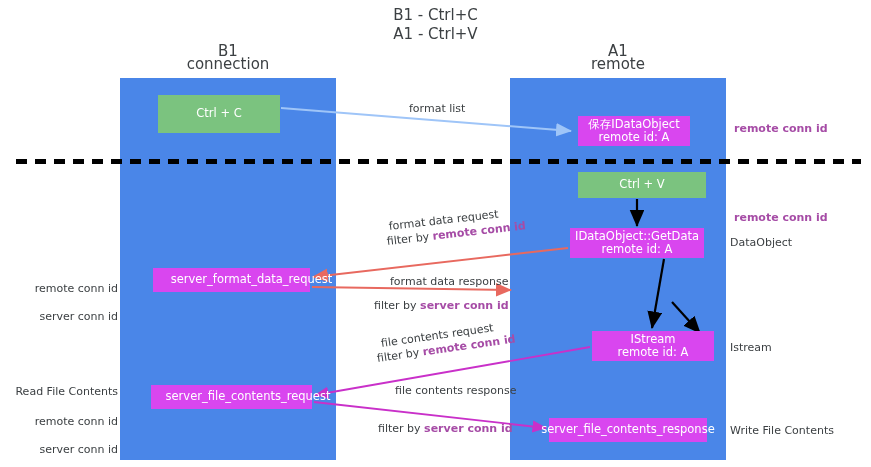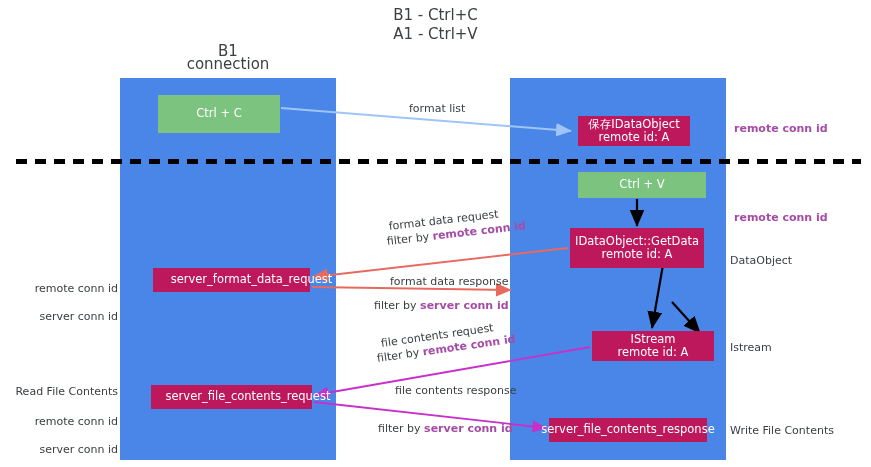--- a/index.html
+++ b/index.html
@@ -65,27 +65,27 @@
     align-items: center;
     justify-content: center;
     text-align: center;
     color: #ffffff;
     font-size: 11.5px;
     line-height: 13.5px;
     white-space: pre-line;
     z-index: 5;
   }
   .node.green  { background: #7bc37f; }
-  .node.orange { background: #be185d; }
+  .node.orange { background: #d946ef; }
 
   
   #node-ctrl-c        { left: 158px; top: 95px;  width: 122px; height: 38px; }
   #node-save-ido      { left: 578px; top: 116px; width: 112px; height: 30px; }
   #node-ctrl-v        { left: 578px; top: 172px; width: 128px; height: 26px; }
-  #node-getdata       { left: 570px; top: 228px; width: 134px; height: 40px; }
+  #node-getdata       { left: 570px; top: 228px; width: 134px; height: 30px; }
   #node-istream       { left: 592px; top: 331px; width: 122px; height: 30px; }
   #node-sfdreq        { left: 153px; top: 268px; width: 157px; height: 24px; padding-left: 40px; }
   #node-sfdres        { left: 514px; top: 279px; width: 156px; height: 24px; }
   #node-sfcreq        { left: 151px; top: 385px; width: 161px; height: 24px; padding-left: 33px; }
   #node-sfcres        { left: 549px; top: 418px; width: 158px; height: 24px; }
 
   
   .anno {
     position: absolute;
     font-size: 11px;
@@ -104,21 +104,21 @@
     line-height: 15px;
     color: #3c4043;
     white-space: nowrap;
     z-index: 6;
   }
   .caption b { color: #a64ca6; font-weight: bold; }
   .caption.rot-1 { transform: rotate(-6.5deg); transform-origin: left top; }
   .caption.rot-2 { transform: rotate(-8deg);  transform-origin: left top; }
 
   
-  #lbl-dataobject { left: 730px; top: 236px; margin-top: 18px; }
+  #lbl-dataobject { left: 730px; top: 236px; }
   #lbl-istream    { left: 730px; top: 341px; }
   #lbl-writefile  { left: 730px; top: 424px; }
 
   #anno-rci-top   { left: 734px; top: 122px; }
   #anno-rci-mid   { left: 734px; top: 211px; }
 
   #anno-left-mid  { left: 10px;  top: 268px; width: 108px; }
   #anno-read-file { left: 10px;  top: 385px; width: 108px; }
   #anno-left-bot  { left: 10px;  top: 401px; width: 108px; }
 
@@ -127,20 +127,22 @@
 </head>
 <body>
 
 <div id="stage">
 
   <div class="title">B1 - Ctrl+C
 A1 - Ctrl+V</div>
 
   <div class="col-head" id="head-b1">B1
 connection</div>
+  <div class="col-head" id="head-a1">A1
+remote</div>
 
   <div class="lane" id="lane-b1"></div>
   <div class="lane" id="lane-a1"></div>
 
   <svg class="wires" viewBox="0 0 871 467">
     <defs>
       <marker id="ah-blue" markerWidth="9" markerHeight="9" refX="7.5" refY="3.4" orient="auto">
         <path d="M0,0 L8,3.4 L0,6.8 z" fill="#9fc5f8"></path>
       </marker>
       <marker id="ah-red" markerWidth="9" markerHeight="9" refX="7.5" refY="3.4" orient="auto">

